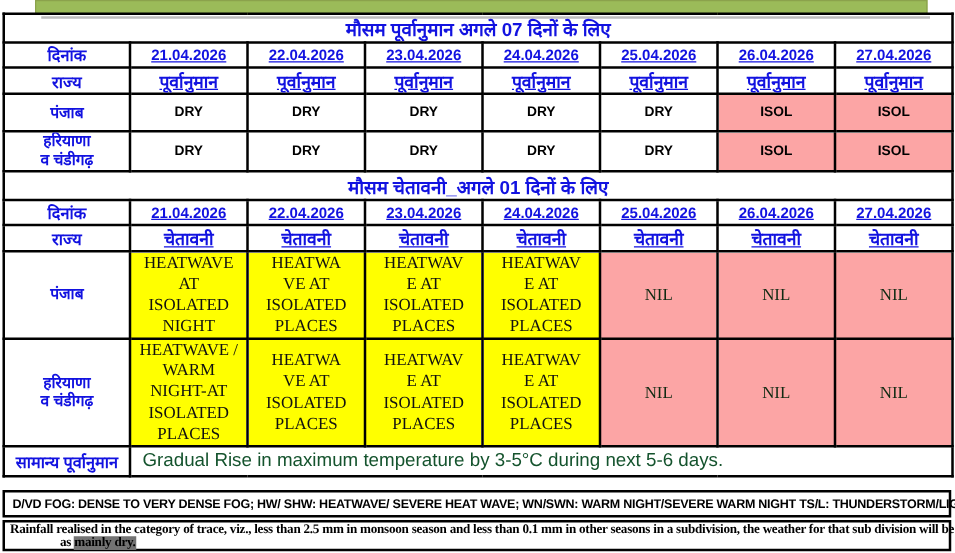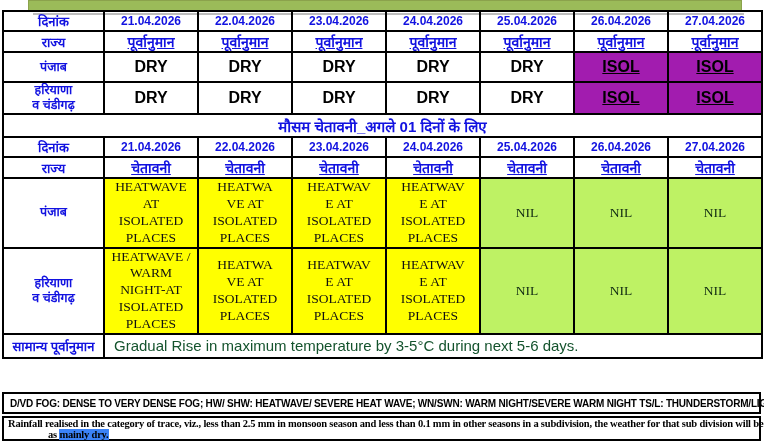--- a/index.html
+++ b/index.html
@@ -36,40 +36,40 @@
   table.bulletin td {
     border: 2px solid #000;
     text-align: center;
     vertical-align: middle;
     padding: 0 1px;
     overflow: hidden;
   }
   .blue { color: #1212e0; font-weight: bold; }
   .sec-title   { height: 23px; font-size: 15px; }
   .date-label  { height: 18px; font-size: 13px; }
-  .date-cell   { height: 18px; font-size: 12px; }
+  .date-cell   { height: 18px; font-size: 12px; text-decoration: underline; }
   .state-hdr   { height: 16px; font-size: 13px; }
   .sub-cell    { height: 21px; font-size: 14px; text-decoration: underline; }
   .state-cell  { font-size: 12.5px; white-space: pre-line; line-height: 1.2; }
-  .val-cell    { font-size: 16px; font-weight: bold; color: #000; margin-top: 28px; }
+  .val-cell    { font-size: 11px; font-weight: bold; color: #000; margin-top: 28px; }
   .r-fc1 td { height: 30px; }
   .r-fc2 td { height: 32px; }
   .r-w1  td { height: 64px; }
   .r-w2  td { height: 86px; }
-  .bg-isol { background: #a21caf; text-decoration: underline; }
+  .bg-isol { background: #fca5a5; }
   .warn-yellow {
     background: #ffff00;
     font-family: "Liberation Serif", serif;
     font-size: 13.5px;
     color: #111;
     white-space: pre-line;
     line-height: 1.25;
   }
   .warn-nil {
-    background: #bef264;
+    background: #fca5a5;
     font-family: "Liberation Serif", serif;
     font-size: 13.5px;
     color: #102a12;
   }
   .gen-label { height: 24px; font-size: 13px; }
   .gen-text  {
     text-align: left !important;
     padding-left: 9px !important;
     font-size: 15px;
     color: #14532d;
@@ -97,21 +97,21 @@
     top: 416px; height: 25px;
     font-family: "Liberation Serif", serif;
     font-size: 10.5px;
     font-weight: bold;
     color: #000;
     padding: 0 4px;
     letter-spacing: -0.2px;
   }
   .foot-rain .line1 { white-space: nowrap; text-align: justify; text-align-last: justify; }
   .foot-rain .line2 { padding-left: 40px; }
-  .hl-yellow { background: #3b82f6; }
+  .hl-yellow { background: #737373; }
 </style>
 </head>
 <body>
 
 <div class="stage">
 
   <div class="top-bar"></div>
   <div class="top-bar-shadow"></div>
 
   <table class="bulletin">
@@ -120,20 +120,23 @@
       <col style="width:94px">
         <col style="width:94px">
         <col style="width:94px">
         <col style="width:94px">
       <col style="width:94px">
         <col style="width:94px">
         <col style="width:94px">
     </colgroup>
 
     <tbody>
+        <tr>
+      <td colspan="8" class="sec-title blue">मौसम पूर्वानुमान अगले 07 दिनों के लिए</td>
+    </tr>
     <tr>
       <td class="date-label blue">दिनांक</td>
       <td class="date-cell blue">21.04.2026</td>
       <td class="date-cell blue">22.04.2026</td>
       <td class="date-cell blue">23.04.2026</td>
       <td class="date-cell blue">24.04.2026</td>
       <td class="date-cell blue">25.04.2026</td>
       <td class="date-cell blue">26.04.2026</td>
       <td class="date-cell blue">27.04.2026</td>
     </tr>
@@ -190,21 +193,21 @@
       <td class="sub-cell blue">चेतावनी</td>
       <td class="sub-cell blue">चेतावनी</td>
       <td class="sub-cell blue">चेतावनी</td>
       <td class="sub-cell blue">चेतावनी</td>
     </tr>
     <tr class="r-w1">
       <td class="state-cell blue">पंजाब</td>
       <td class="warn-yellow">HEATWAVE
 AT
 ISOLATED
-PLACES</td>
+NIGHT</td>
       <td class="warn-yellow">HEATWA
 VE AT
 ISOLATED
 PLACES</td>
       <td class="warn-yellow">HEATWAV
 E AT
 ISOLATED
 PLACES</td>
       <td class="warn-yellow">HEATWAV
 E AT

